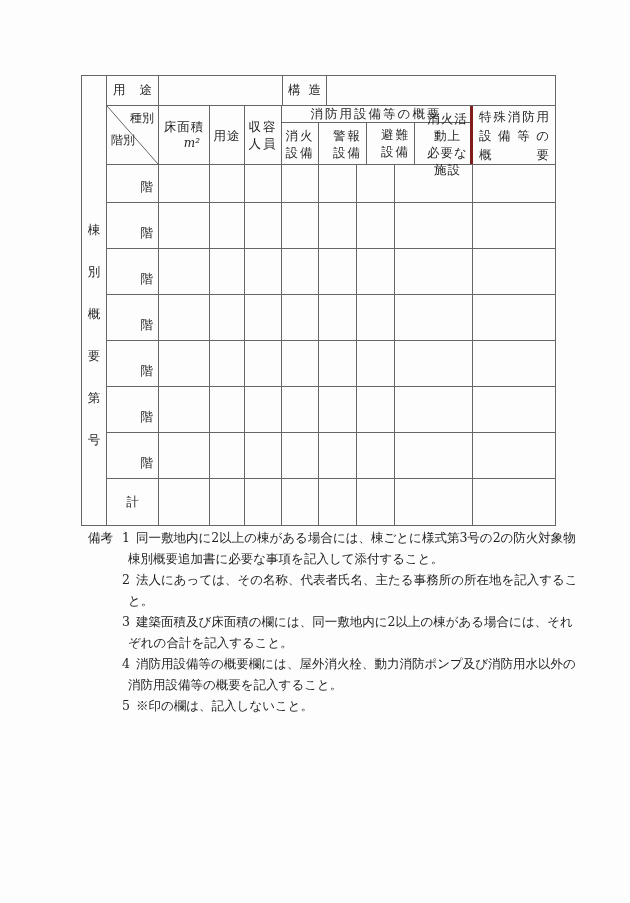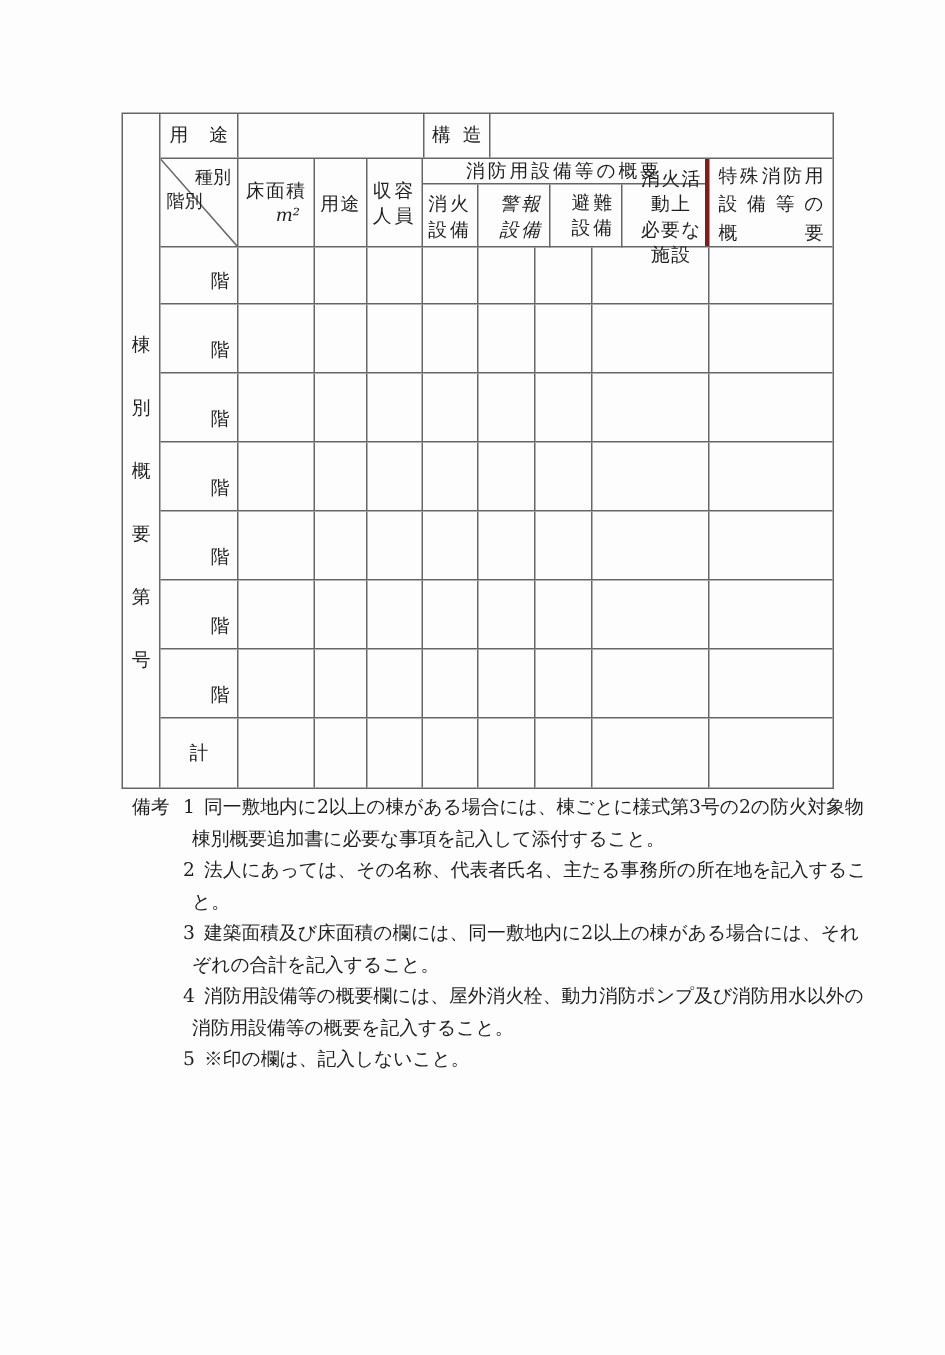--- a/index.html
+++ b/index.html
@@ -42,40 +42,40 @@
   .main-col { width: 448px; display: flex; flex-direction: column; }
   .row { display: flex; border-bottom: 1px solid #666; }
   .cell { border-right: 1px solid #666; position: relative; }
   .cell.last { border-right: none; }
 
   .w-c1 { width: 52px; }
   .w-c2 { width: 51px; }
   .w-c3 { width: 35px; }
   .w-c4 { width: 37px; }
   .w-c5 { width: 37px; }
-  .w-c6 { width: 38px; font-style: italic; }
+  .w-c6 { width: 38px; }
   .w-c7 { width: 38px; font-family: Liberation Serif, serif; }
   .w-c8 { width: 78px; }
   .w-c9 { width: 80px; flex: 1; }
 
   
   .top-row { height: 30px; }
   .w-useval { width: 124px; }
   .w-struct { width: 44px; }
   .flex-rest { flex: 1; }
   .chars-j { display: flex; justify-content: space-between; }
   .label-cell { align-items: center; }
   .pad6 { padding: 0 6px; }
   .pad4 { padding: 0 5px; }
 
   
   .head-row { height: 59px; justify-content: space-between; }
   .diag-cell svg { position: absolute; left: 0; top: 0; width: 100%; height: 100%; display: block; }
   .diag-tr { position: absolute; top: 4px; right: 4px; font-size: 12px; }
-  .diag-bl { position: absolute; bottom: 21px; left: 4px; font-size: 12px; }
+  .diag-bl { position: absolute; bottom: 15px; left: 4px; font-size: 12px; }
   .head-cell { display: flex; flex-direction: column; justify-content: center; line-height: 17px; }
   .t-center { text-align: center; letter-spacing: 1px; }
   .t-m2 { text-align: right; padding-right: 9px; letter-spacing: 0; font-size: 12px; font-style: italic; }
   .ls2 { letter-spacing: 2px; text-align: center; }
   .group-col { width: 191px; border-right: 3px solid #7f1d1d; display: flex; flex-direction: column; }
   .group-label { height: 17px; border-bottom: 1px solid #666; text-align: center; letter-spacing: 2px; line-height: 16px; }
   .subrow { height: 42px; display: flex; flex: 1; gap: 10px; }
   .subrow .cell { display: flex; flex-direction: column; justify-content: center; line-height: 17px; }
   .subrow .w-c8 { flex: 1; border-right: none; }
   .ls1 { letter-spacing: 1px; text-align: center; }

